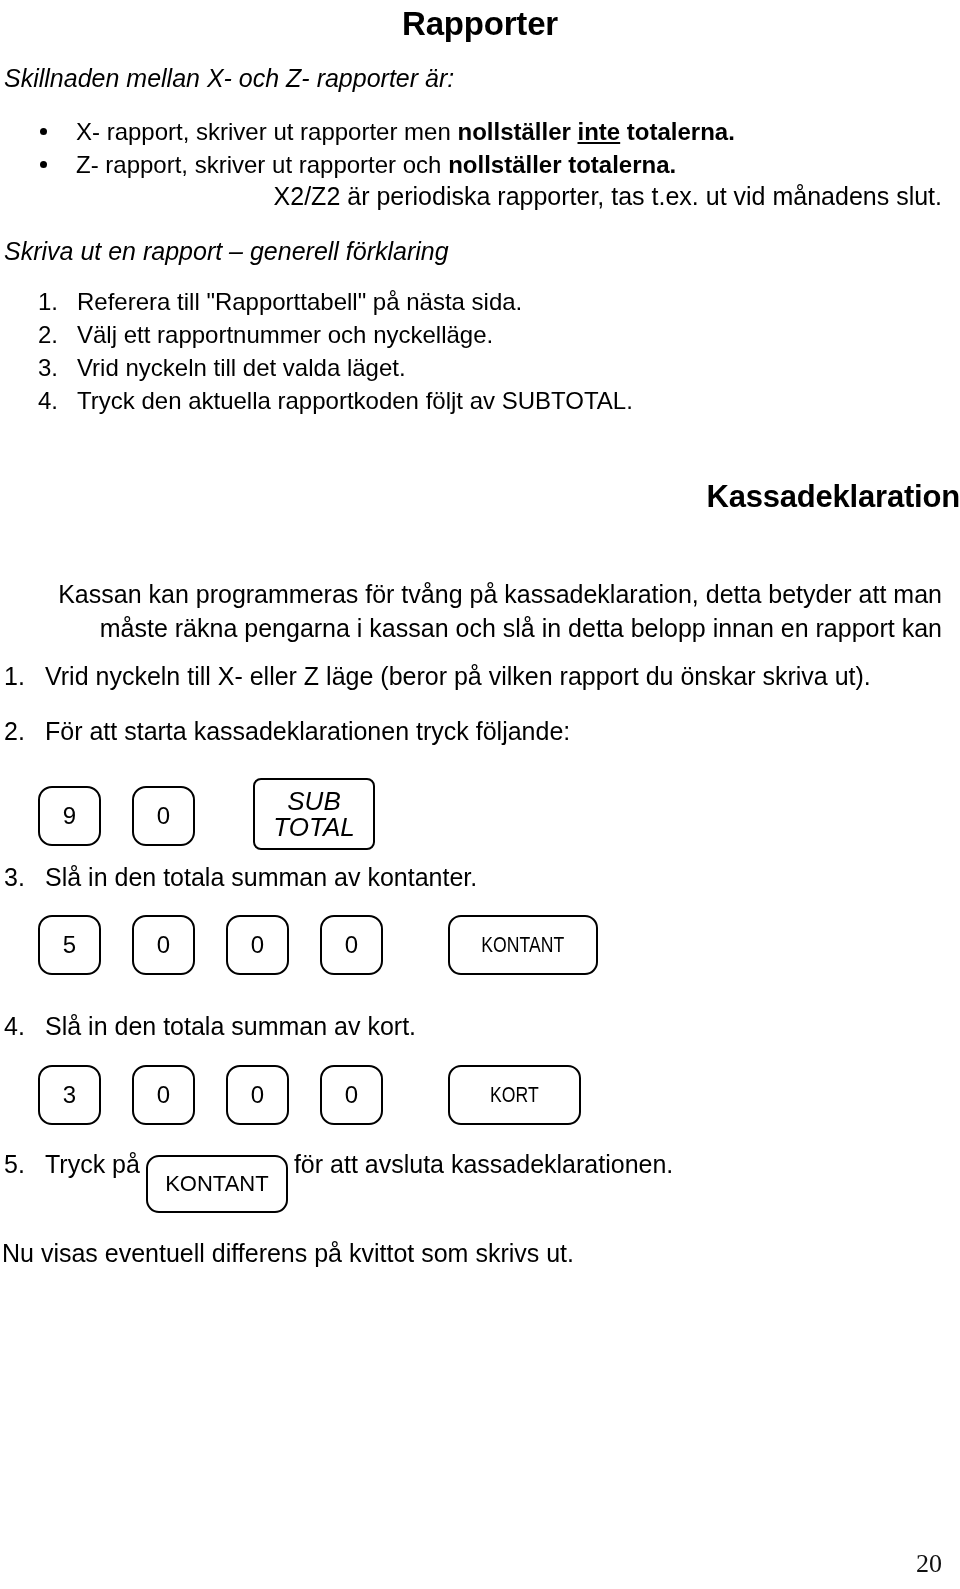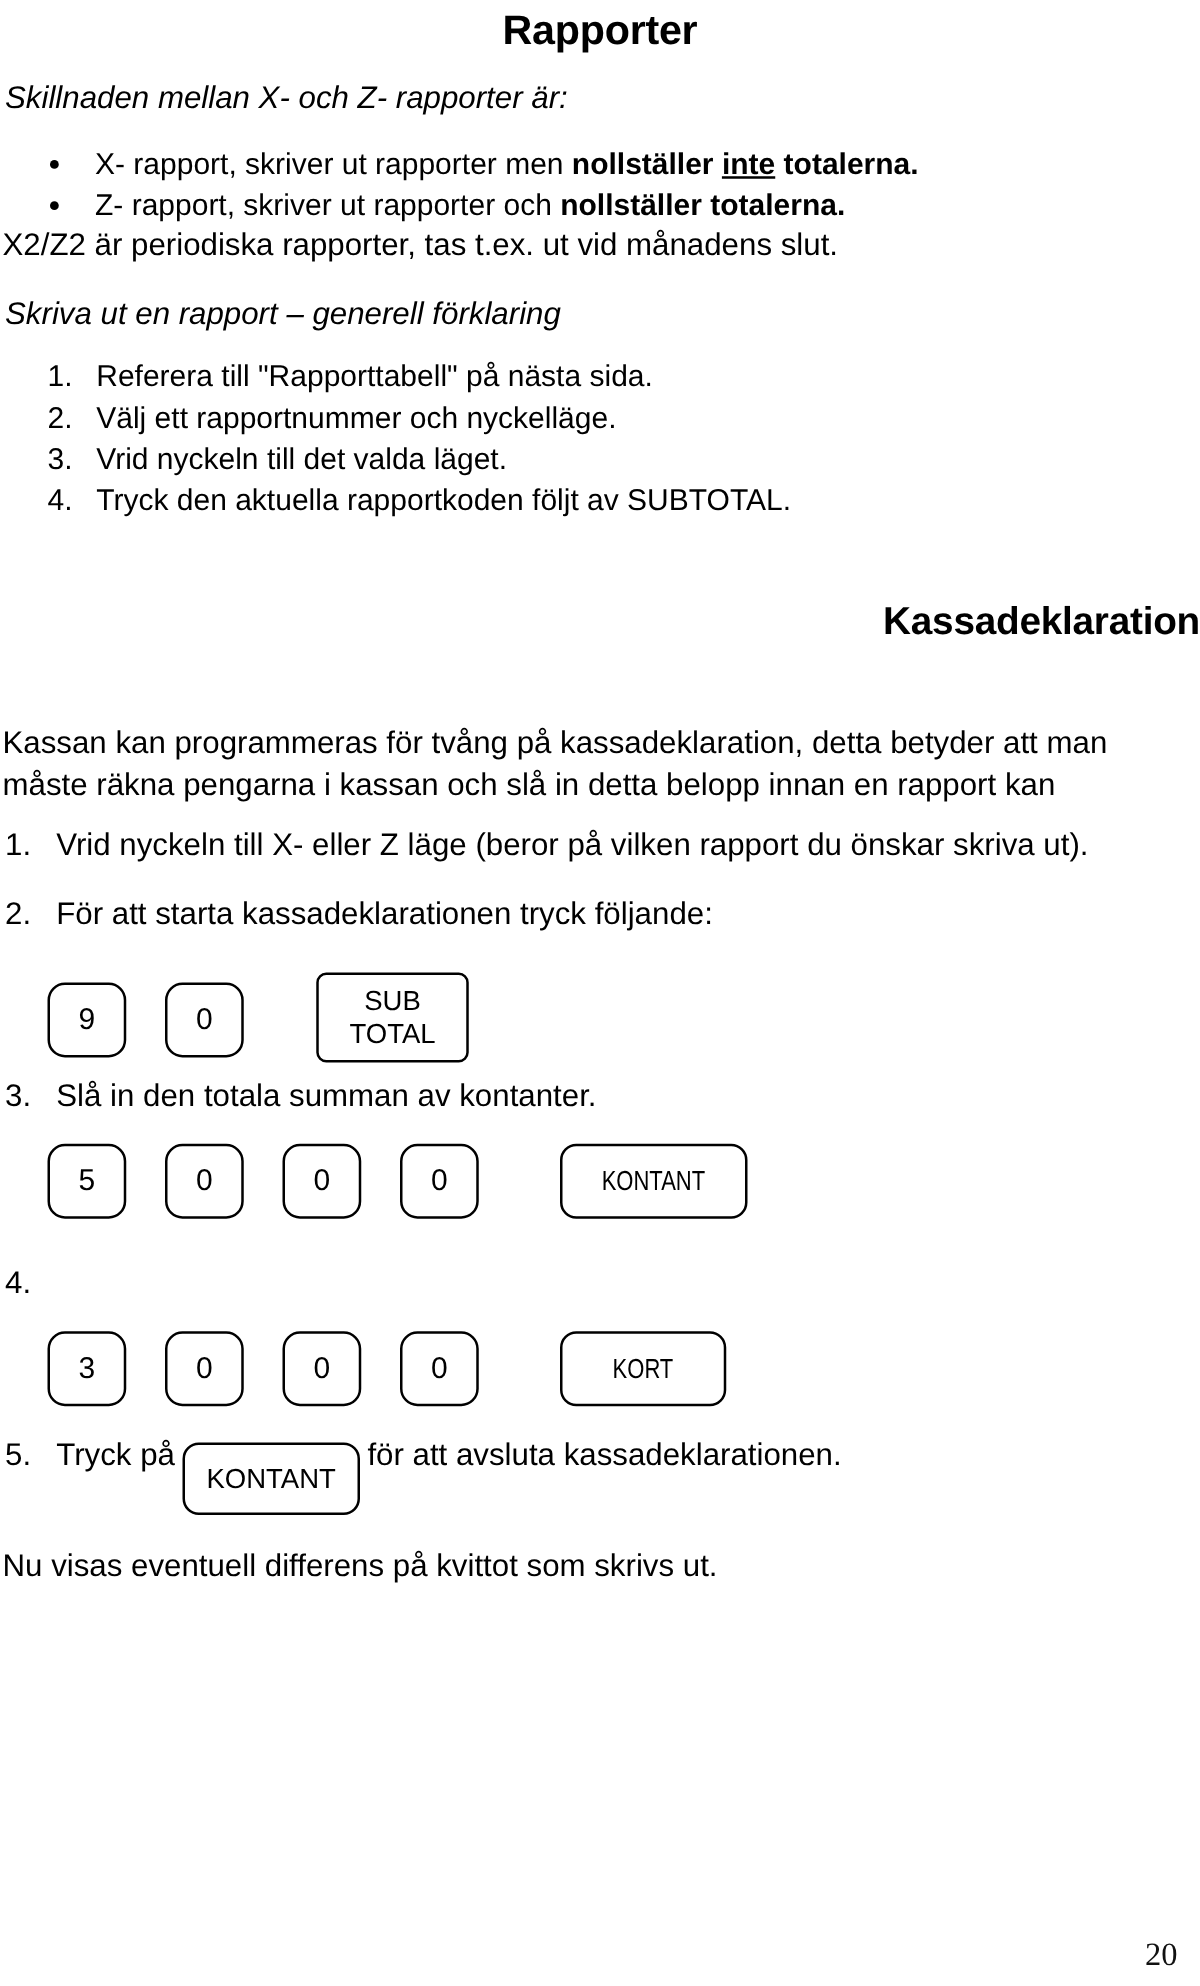--- a/index.html
+++ b/index.html
@@ -60,20 +60,21 @@
     font-style: italic;
     line-height: 30px;
     margin: 0;
     padding-left: 2px;
   }
   .body-text {
     font-size: 25px;
     line-height: 34px;
     margin: 0;
     padding-left: 2px;
+    text-align: right;
   }
   .tail-text {
     font-size: 25px;
     line-height: 32px;
     margin: 0;
     padding-left: 2px;
   }
 
   
   ul.bullets {
@@ -165,22 +166,23 @@
   }
   .key .cond {
     display: inline-block;
     transform: scaleX(0.8);
     white-space: nowrap;
   }
   .key.sub-total {
     width: 122px;
     height: 72px;
     border-radius: 8px;
-    font-size: 22px;
+    font-size: 26px;
     line-height: 26px;
+    font-style: italic;
   }
 
   
   .inline-key {
     display: inline-block;
     box-sizing: border-box;
     border: 2px solid #000;
     border-radius: 13px;
     width: 142px;
     height: 58px;
@@ -296,20 +298,21 @@
     <div class="key num-key" style="left:320px; top:0;">
       <span>0</span>
     </div>
     <div class="key wide-key" style="left:448px; top:0; width:150px; height:60px;">
       <span class="cond">KONTANT</span>
     </div>
   </div>
 
   <div class="step abs" style="top:1010px; left:0; width:940px;">
     <span class="num">4.</span>
+    <span>Slå in den totala summan av kort.</span>
   </div>
 
   <div class="key-row abs" style="top:1065px; left:0; width:940px; height:62px;">
     <div class="key num-key" style="left:38px; top:0;">
       <span>3</span>
     </div>
     <div class="key num-key" style="left:132px; top:0;">
       <span>0</span>
     </div>
     <div class="key num-key" style="left:226px; top:0;">

